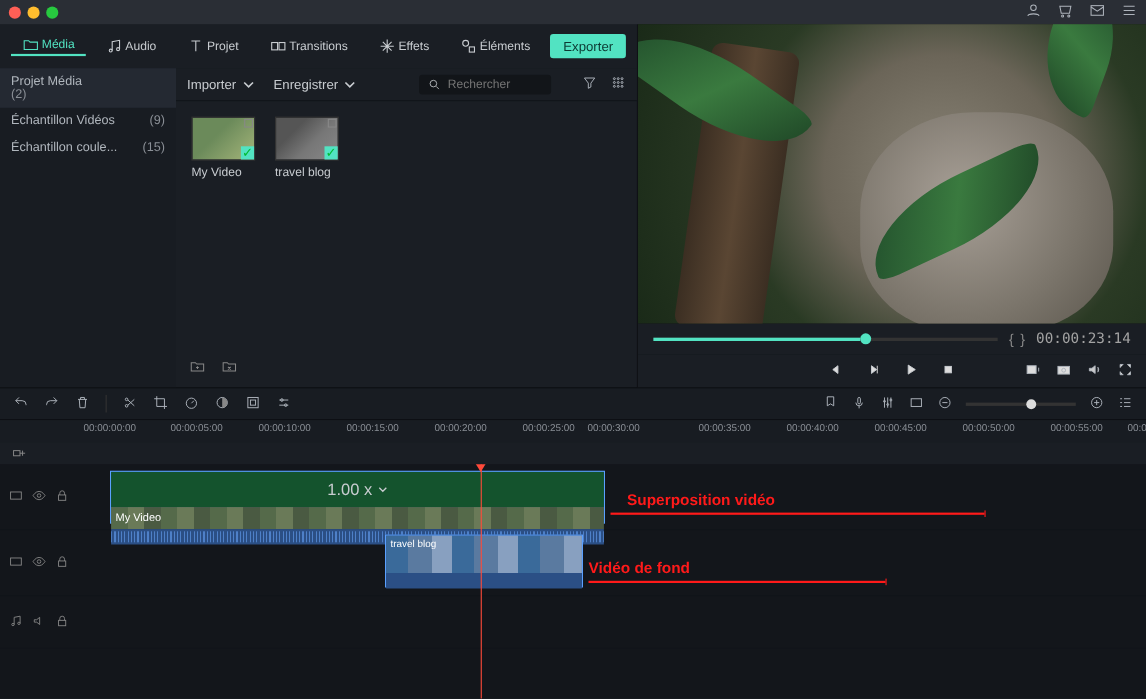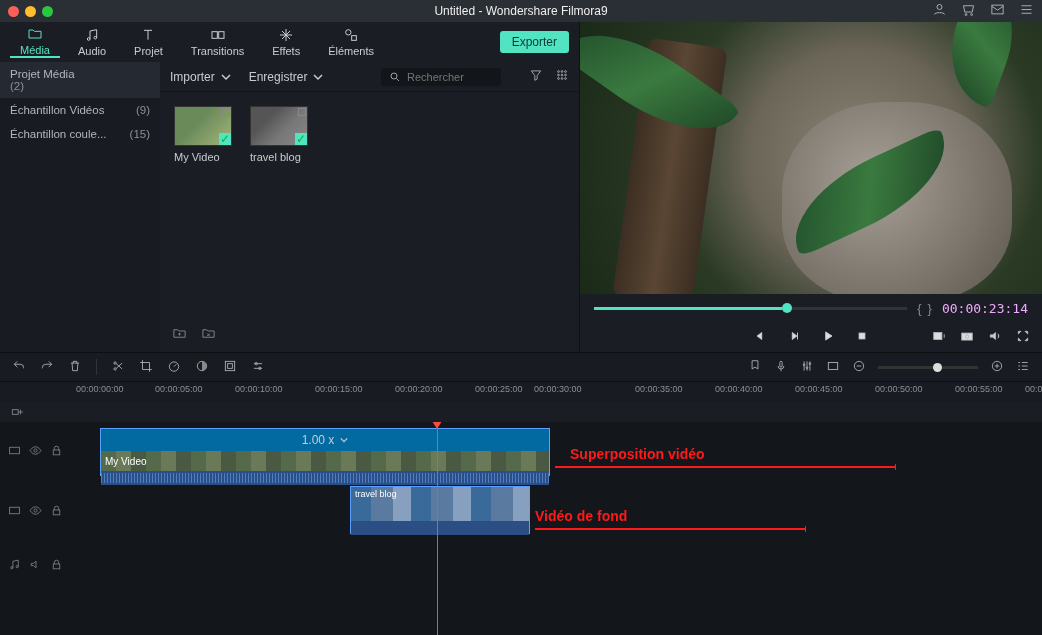--- a/index.html
+++ b/index.html
@@ -8,21 +8,21 @@
 .traffic { display:flex; gap:6px; }
 .tl { width:11px; height:11px; border-radius:50%; }
 .tl.red{background:#ff5f56;} .tl.yellow{background:#ffbd2e;} .tl.green{background:#27c93f;}
 .title { position:absolute; left:0; right:0; text-align:center; color:#eee; font-size:12px; }
 .topicons { position:absolute; right:8px; display:flex; gap:14px; color:#aeb4bc; }
 .topicons svg { width:15px; height:15px; }
 
 .upper { display:flex; height:330px; }
 .leftpanel { width:580px; display:flex; flex-direction:column; border-right:1px solid #0f1115; }
 .tabs { display:flex; align-items:center; height:40px; background:#1a1e24; padding:0 10px; gap:8px; }
-.tab { display:flex; flex-direction:column; align-items:center; gap:2px; padding:0 10px; color:#c8ccd0; font-size:11px; cursor:pointer; }
+.tab { display:flex; flex-direction:row; align-items:center; gap:2px; padding:0 10px; color:#c8ccd0; font-size:11px; cursor:pointer; }
 .tab.active { color:#52e3c2; border-bottom:2px solid #52e3c2; }
 .tab svg { width:16px; height:16px; }
 .exportbtn { margin-left:auto; background:#52e3c2; color:#0c3a33; padding:4px 12px; border-radius:3px; font-size:12px; cursor:pointer; }
 
 .contentrow { display:flex; flex:1; }
 .sidebar { width:160px; background:#181c22; }
 .siderow { display:flex; justify-content:space-between; padding:6px 10px; font-size:11.5px; color:#b0b6bd; cursor:pointer; }
 .siderow.active { background:#242932;flex-direction:column; }
 .siderow .cnt { color:#8a8f96; }
 
@@ -52,21 +52,21 @@
   position:relative; overflow:hidden; }
 .leaf { position:absolute; width:180px; height:60px; background:linear-gradient(120deg,#1f4a2a,#3a7a3f 50%,#1b3f23); border-radius:60% 10% 60% 10%/90% 10% 90% 10%; }
 .l1{ top:30px; left:-20px; transform:rotate(35deg);} .l2{top:140px;left:200px;transform:rotate(-25deg);} .l3{top:-10px;right:0;transform:rotate(110deg);width:120px;}
 .koala{position:absolute; right:30px; top:80px; width:230px; height:200px; background:radial-gradient(circle at 40% 40%,#a8a097,#7a746a 60%,#5a554c); border-radius:45% 45% 40% 40%; filter:blur(0.5px);}
 .branch{position:absolute; left:50px; top:20px; width:80px; height:260px; background:linear-gradient(90deg,#3b2e22,#5a4633 50%,#3b2e22); transform:rotate(8deg); border-radius:10px;}
 
 .scrubber { height:28px; display:flex; align-items:center; padding:0 14px; gap:10px; background:#1a1e24; }
 .scrubline { flex:1; height:3px; background:#333; position:relative; }
 .scrubprog { position:absolute; height:3px; background:#52e3c2; width:60%; }
 .scrubdot { position:absolute; width:10px; height:10px; background:#52e3c2; border-radius:50%; top:-3.5px; left:60%; }
-.timecode { font-family:monospace; font-size:13px; color:#f0abfc; }
+.timecode { font-family:monospace; font-size:13px; color:#a3a3a3; }
 .braces { color:#888; font-size:13px; display:flex; gap:6px; }
 
 .playbar { height:30px; display:flex; align-items:center; justify-content:center; gap:20px; background:#1a1e24; position:relative; }
 .playbar .rightico { position:absolute; right:12px; display:flex; gap:14px; color:#aeb4bc;}
 .playbar svg { width:14px; height:14px; fill:#ddd; }
 
 .toolbar { height:30px; background:#181c22; display:flex; align-items:center; padding:0 12px; gap:14px; color:#aeb4bc; border-top:1px solid #0d0f13; border-bottom:1px solid #0d0f13;}
 .toolbar svg{width:14px;height:14px;}
 .toolbar .sep { width:1px; height:16px; background:#333; }
 .toolbar .right { margin-left:auto; display:flex; align-items:center; gap:12px; }
@@ -75,21 +75,21 @@
 
 .ruler { height:20px; background:#181c22; display:flex; align-items:flex-end; position:relative; padding-left:70px; font-size:9px; color:#8a8f96;}
 .rulermark { position:absolute; top:2px; }
 .timeline { position:relative; background:#13161b; height:232px; overflow:hidden;}
 .trackrow { display:flex; align-items:center; height:60px; border-bottom:1px solid #11141a;}
 .trackhead { width:70px; display:flex; align-items:center; justify-content:center; gap:8px; color:#888; }
 .trackhead svg{width:13px;height:13px;}
 .trackbody { flex:1; position:relative; height:100%; }
 .clip { position:absolute; top:6px; height:48px; border:1px solid #5aa0ff; background:#2b4f85; }
 .clip1 { left:30px; width:450px; }
-.clipbar { height:22px; background:#0369a1; display:flex; align-items:center; justify-content:center; gap:6px; font-size:12px; }
+.clipbar { height:32px; background:#14532d; display:flex; align-items:center; justify-content:center; gap:6px; font-size:15px; }
 .clipvid { height:20px; background:repeating-linear-gradient(90deg,#556a4a 0 15px,#6a7a58 15px 30px,#4a5a42 30px 45px); display:flex; align-items:center; padding-left:4px; font-size:10px; color:#fff;}
 .clipwave { height:14px; background:linear-gradient(0deg,#2b4f85,#2b4f85); position:relative;}
 .clipwave::after{content:"";position:absolute;inset:2px 0;background:repeating-linear-gradient(90deg,#6aa8ff 0 1px,transparent 1px 3px);opacity:.55;}
 .clip2 { left:280px; width:180px; top:4px; }
 .clip2 .clipvid{height:34px;background:repeating-linear-gradient(90deg,#3a6a9a 0 20px,#5a7aa0 20px 42px,#88a0c0 42px 60px);}
 .clip2 .lbl{position:absolute;top:2px;left:4px;font-size:9px;color:#fff;}
 
 .playhead { position:absolute; top:0; bottom:0; left:437px; width:1px; background:#ff4a3a; z-index:5;}
 .playhead::before{content:"";position:absolute;top:-1px;left:-5px;border:5px solid transparent;border-top:8px solid #ff4a3a;}
 
@@ -103,21 +103,20 @@
 </style>
 </head>
 <body>
 
 <div class="titlebar">
   <div class="traffic">
     <div class="tl red"></div>
     <div class="tl yellow"></div>
     <div class="tl green"></div>
   </div>
-  <div class="title">Untitled - Wondershare Filmora9</div>
   <div class="topicons">
     <span><svg viewBox="0 0 24 24">
           <circle cx="12" cy="8" r="4"></circle>
           <path d="M4 20c0-4 16-4 16 0"></path>
         </svg></span>
     <span><svg viewBox="0 0 24 24">
           <path d="M4 6h16l-2 10H6z"></path>
           <circle cx="8" cy="20" r="1.5"></circle>
           <circle cx="17" cy="20" r="1.5"></circle>
         </svg></span>

